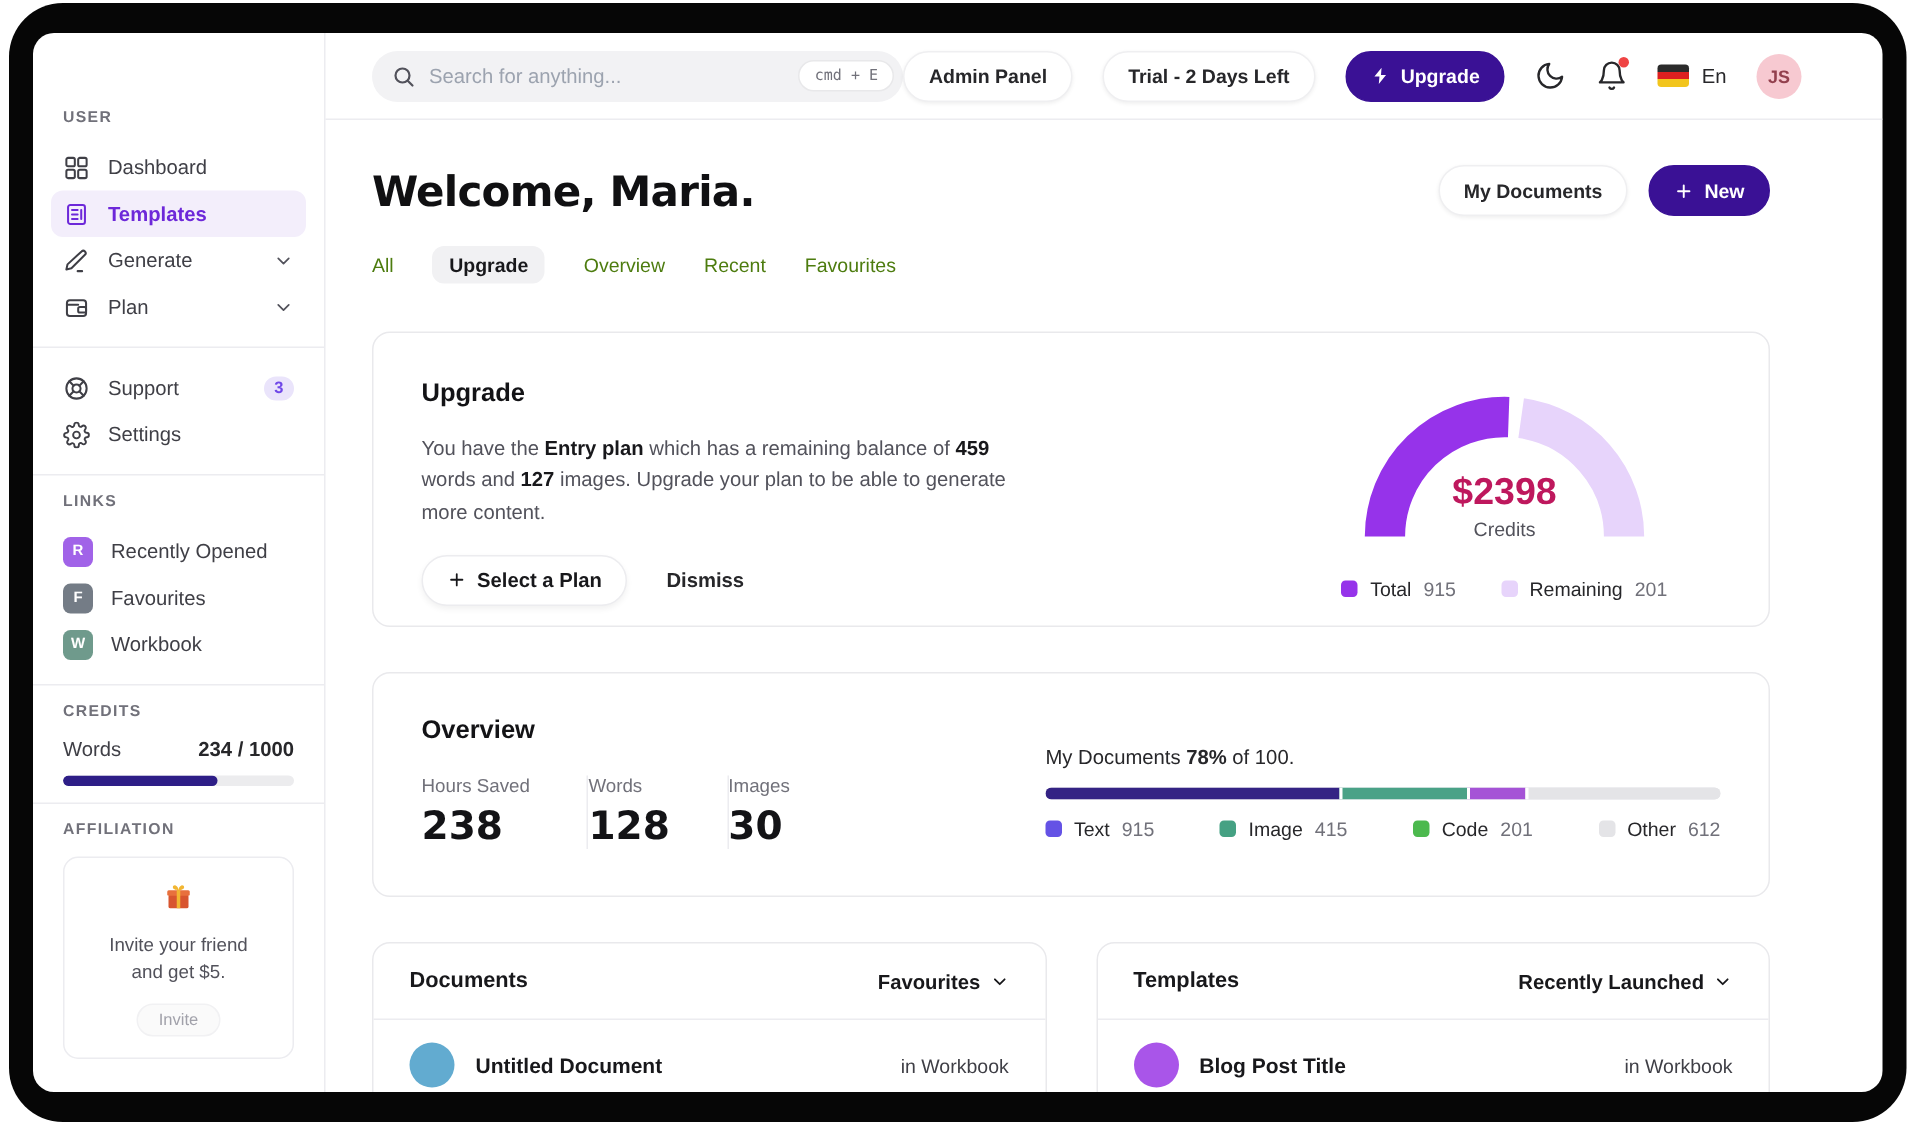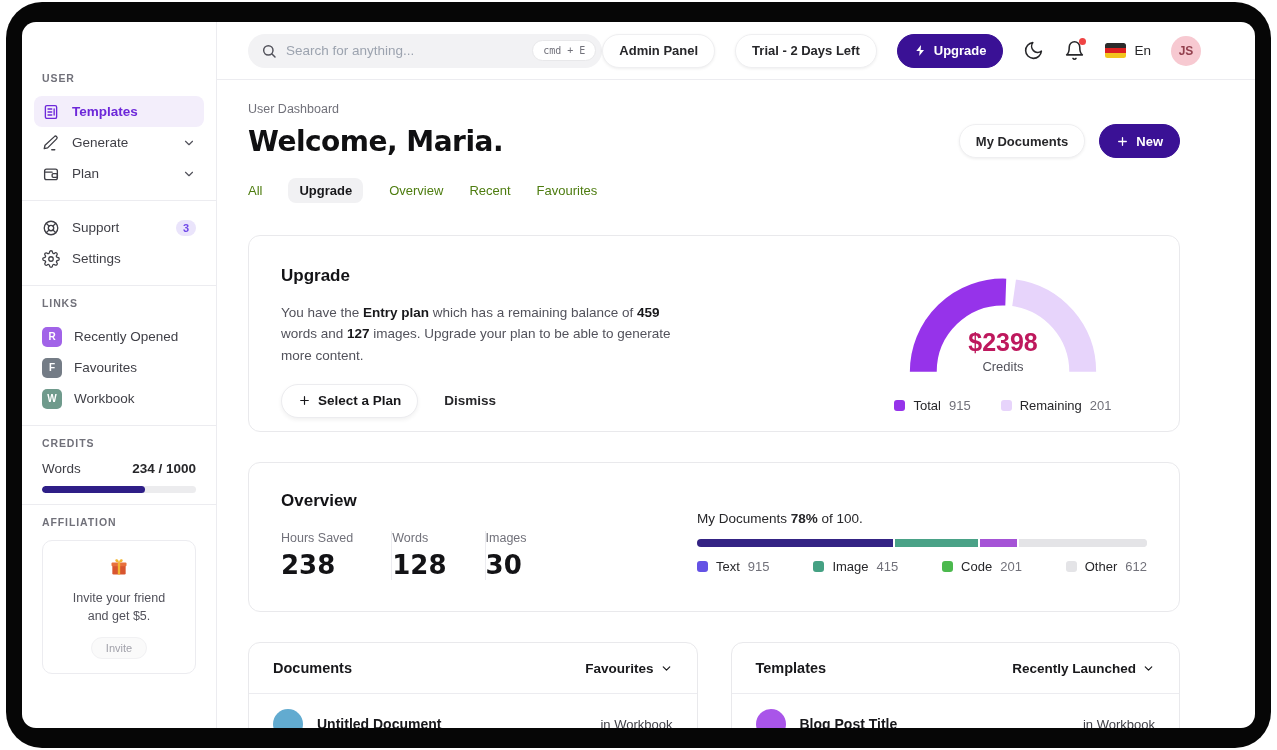--- a/index.html
+++ b/index.html
@@ -94,20 +94,29 @@
 </style>
 </head>
 <body>
 
 <div class="frame"></div>
 <div class="app">
 
   <nav class="sidebar">
     <div class="sb-label">USER</div>
 
+    <div class="sb-item">
+      <svg width="18" height="18" viewBox="0 0 24 24" fill="none" stroke="currentColor" stroke-width="1.8" stroke-linecap="round" stroke-linejoin="round">
+          <rect x="3" y="3" width="7.5" height="7.5" rx="1.5"></rect>
+          <rect x="13.5" y="3" width="7.5" height="7.5" rx="1.5"></rect>
+          <rect x="3" y="13.5" width="7.5" height="7.5" rx="1.5"></rect>
+          <rect x="13.5" y="13.5" width="7.5" height="7.5" rx="1.5"></rect>
+        </svg>
+      <span>Dashboard</span>
+    </div>
 
     <div class="sb-item active">
       <svg width="18" height="18" viewBox="0 0 24 24" fill="none" stroke="currentColor" stroke-width="1.8" stroke-linecap="round" stroke-linejoin="round">
           <rect x="4.5" y="3.5" width="15" height="17" rx="2"></rect>
           <line x1="8" y1="8" x2="13" y2="8"></line>
           <line x1="8" y1="12" x2="13" y2="12"></line>
           <line x1="8" y1="16" x2="13" y2="16"></line>
           <line x1="16.2" y1="8" x2="16.2" y2="16"></line>
         </svg>
       <span>Templates</span>
@@ -242,21 +251,20 @@
         </span>
         <span style="display:flex;align-items:center;gap:8px;">
           <span class="flag"></span>
           <span class="lang">En</span>
         </span>
         <span class="avatar">JS</span>
       </div>
     </div>
 
     <div class="content">
-      <div class="crumb">User Dashboard</div>
 
       <div class="head-row">
         <h1>Welcome, Maria.</h1>
         <div class="head-actions">
           <button class="pill">My Documents</button>
           <button class="pill primary">
             <svg width="13" height="13" viewBox="0 0 24 24" fill="none" stroke="#fff" stroke-width="2.4" stroke-linecap="round">
                 <path d="M12 5v14M5 12h14"></path>
               </svg>
             <span>New</span>

